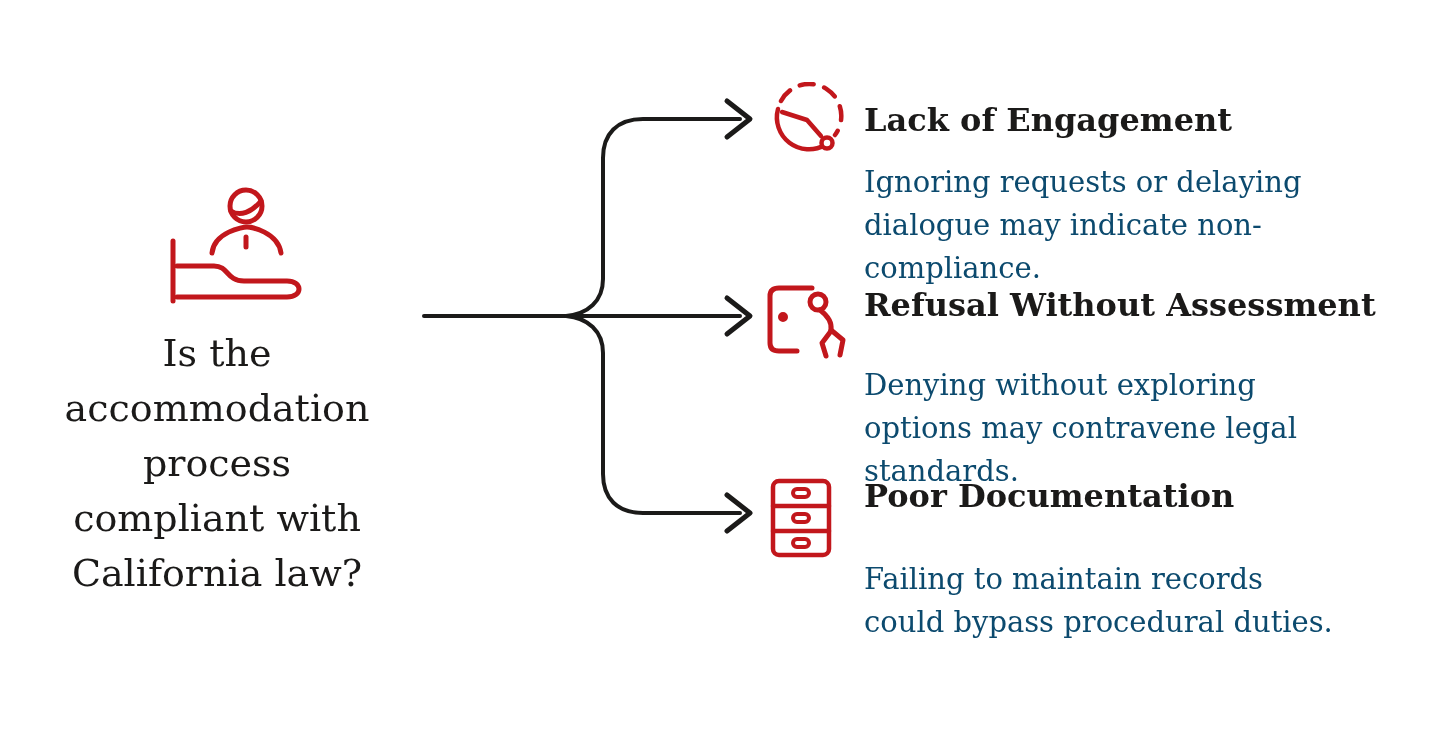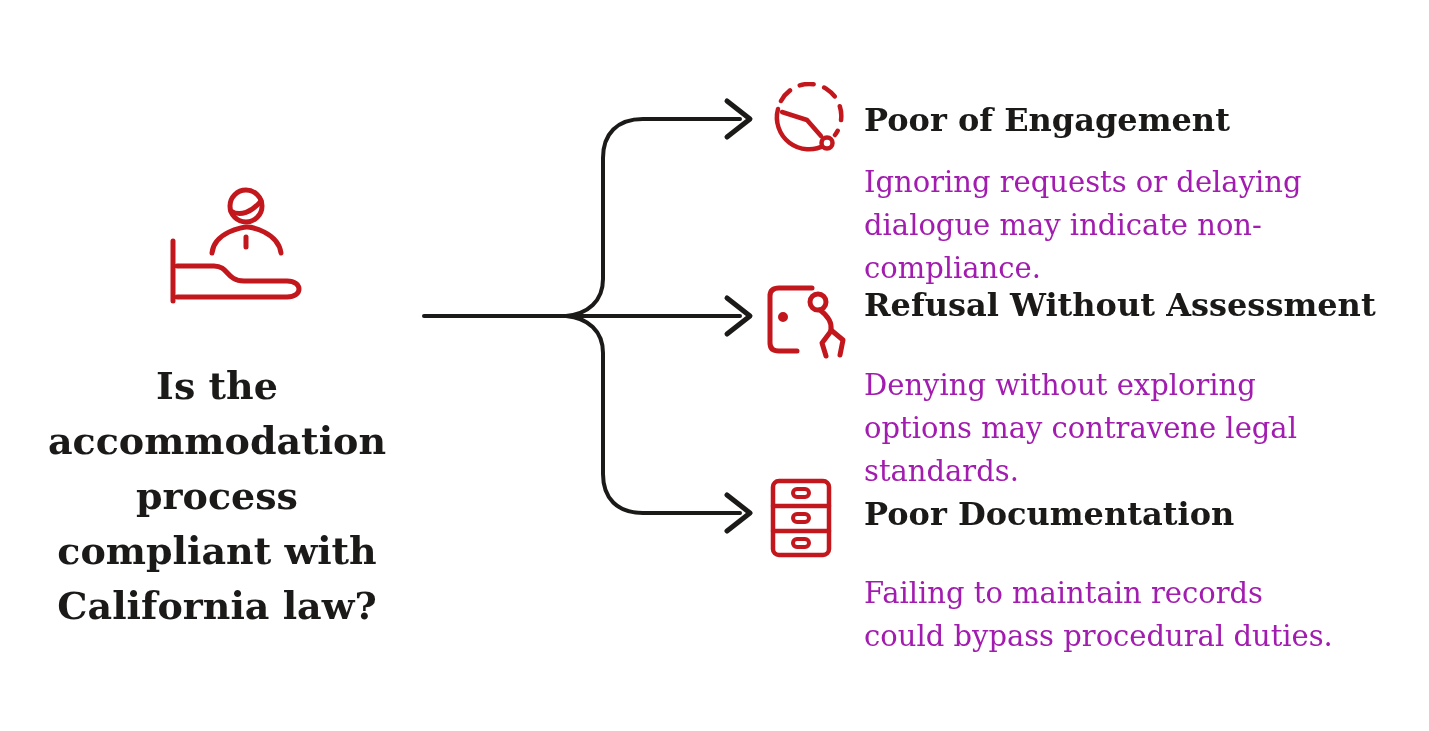--- a/index.html
+++ b/index.html
@@ -5,35 +5,35 @@
   html,body{margin:0;padding:0;background:#ffffff;}
   .canvas{
     position:relative;width:1429px;height:731px;background:#ffffff;overflow:hidden;
     font-family:"DejaVu Serif","Liberation Serif",serif;color:#1b1a19;
   }
   svg{position:absolute;display:block;}
   .connectors{left:0;top:0;width:1429px;height:731px;}
   .root-icon{left:160px;top:180px;width:150px;height:130px;}
   .root-question{
     position:absolute;left:37px;top:326px;width:360px;
-    font-size:38px;font-weight:700;line-height:55px;text-align:center;
-    white-space:pre-line;color:#1b1a19;margin-top:32px;
+    font-size:38px;font-weight:400;line-height:55px;text-align:center;
+    white-space:pre-line;color:#1b1a19;
   }
   .branch-title{
     position:absolute;left:864px;width:540px;
     font-size:32px;font-weight:700;line-height:40px;color:#1b1a19;
   }
   .branch-desc{
     position:absolute;left:864px;width:540px;
-    font-size:29px;font-weight:400;line-height:43px;color:#a21caf;
+    font-size:29px;font-weight:400;line-height:43px;color:#0c4a6e;
     white-space:pre-line;
   }
   .t1{top:100px}.d1{top:161px}
   .t2{top:285px}.d2{top:364px}
-  .t3{top:494px}.d3{top:572px}
+  .t3{top:476px}.d3{top:558px}
   .icon1{left:770px;top:82px;width:78px;height:78px;}
   .icon2{left:763px;top:282px;width:100px;height:82px;}
   .icon3{left:766px;top:476px;width:70px;height:84px;}
   .red-stroke{stroke:#c2171c;fill:none;stroke-linecap:round;stroke-linejoin:round;}
   .ink-stroke{stroke:#1b1a19;fill:none;stroke-linecap:round;stroke-linejoin:round;}
 </style>
 </head>
 <body>
 
 <div class="canvas">
@@ -72,21 +72,21 @@
 
   <div>
     <svg class="icon1" viewBox="770 82 78 78">
       <g class="red-stroke" stroke-width="4.5">
         <path d="M 778 109 A 32 32 0 0 0 825 145"></path>
         <path d="M 781 101 A 32 32 0 1 1 835 135" stroke-dasharray="14 11"></path>
         <path d="M 782 112 L 807 120 L 821 136"></path>
         <circle cx="827" cy="143" r="5.5" fill="#ffffff"></circle>
       </g>
     </svg>
-    <div class="branch-title t1">Poor of Engagement</div>
+    <div class="branch-title t1">Lack of Engagement</div>
     <div class="branch-desc d1">Ignoring requests or delaying
 dialogue may indicate non-
 compliance.</div>
   </div>
 
   <div>
     <svg class="icon2" viewBox="763 282 100 82">
       <g class="red-stroke" stroke-width="5">
         <path d="M 812 288 L 779 288 Q 770 288 770 296 L 770 343 Q 770 351 779 351 L 797 351"></path>
         <circle cx="783" cy="317" r="2.5" fill="#c2171c"></circle>

